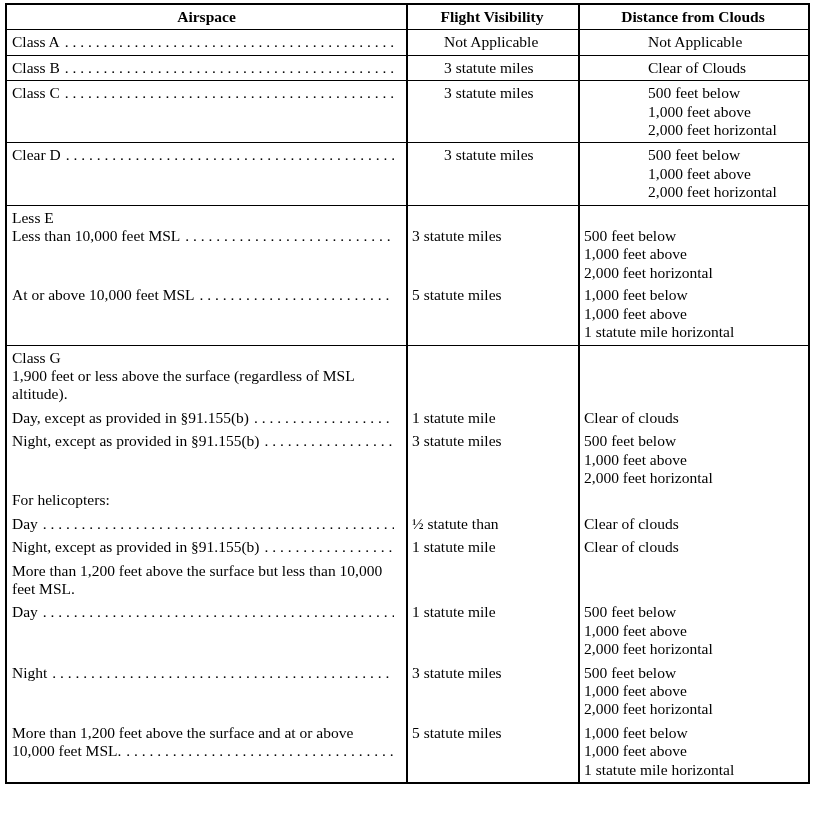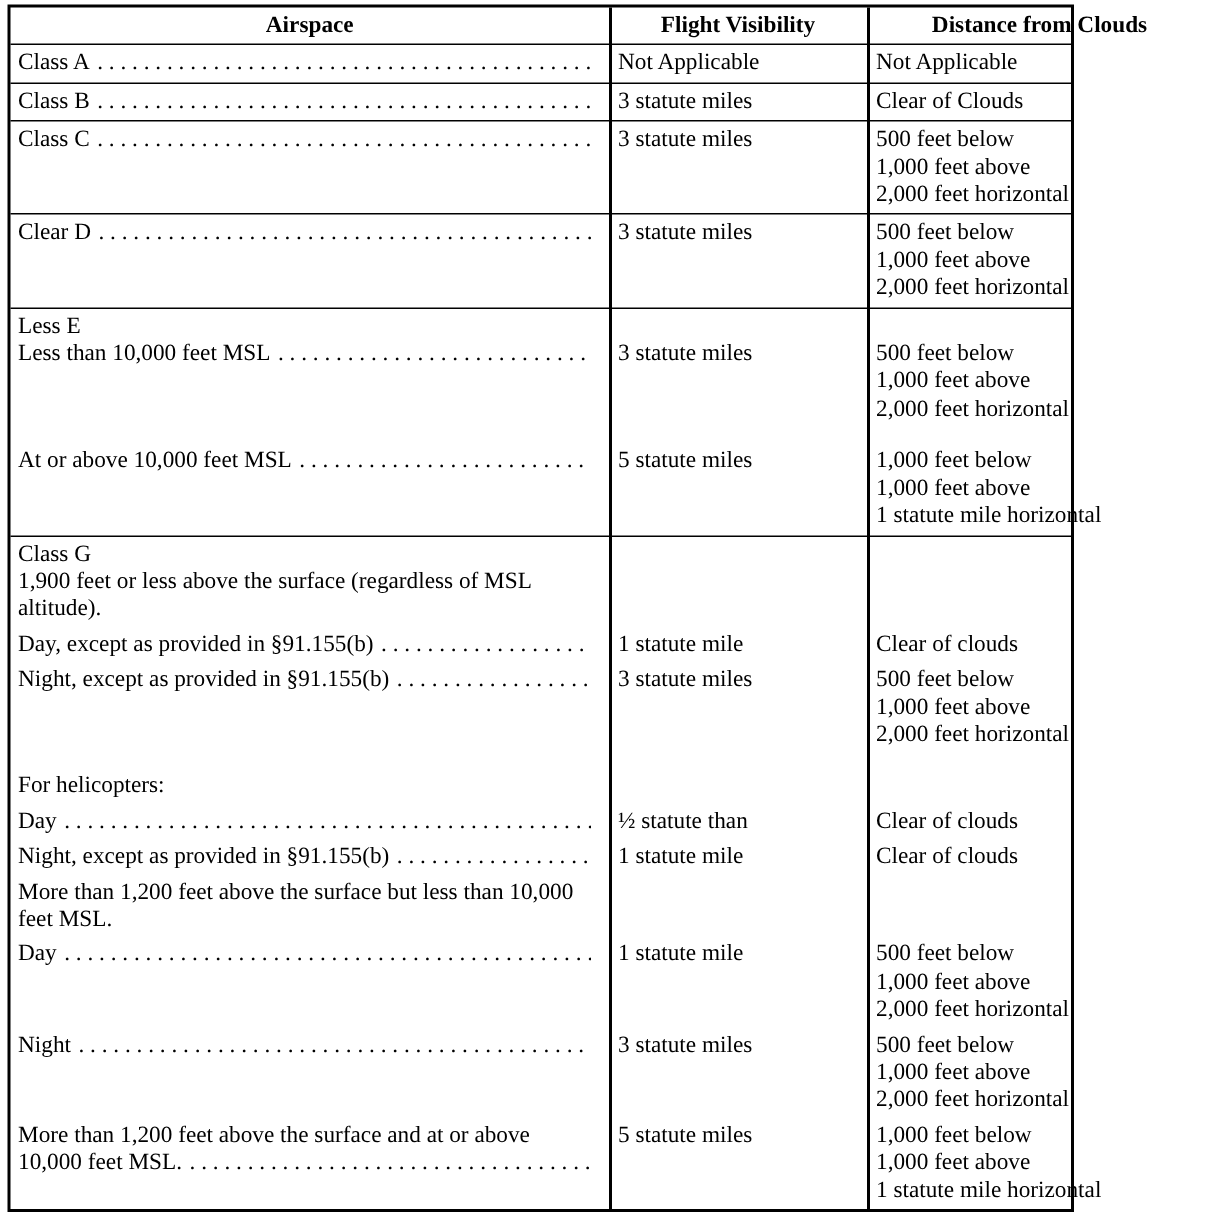--- a/index.html
+++ b/index.html
@@ -7,21 +7,21 @@
     padding: 0;
     width: 814px;
     height: 816px;
     background: #ffffff;
     overflow: hidden;
   }
   .vfr-table {
     position: relative;
     box-sizing: border-box;
     margin: 3px 0 0 5px;
-    width: 711px;
+    width: 805px;
     border: 2px solid #000;
     font-family: "Liberation Serif", "DejaVu Serif", serif;
     font-size: 15.5px;
     line-height: 18.4px;
     color: #000;
     background: #fff;
   }
   .vline {
     position: absolute;
     top: 0;
@@ -29,41 +29,41 @@
     width: 1.5px;
     background: #000;
     z-index: 2;
   }
   .vline-1 { left: 399px; }
   .vline-2 { left: 571px; }
   .row {
     display: grid;
     grid-template-columns: 399px 172px 230px;
   }
-  .row + .row { border-top: 1.5px solid #000; }
+  .row + .row { border-top: 1.5px solid #000; gap: 32px; }
   .row.header .hc {
     font-weight: bold;
     text-align: center;
     padding: 3px 2px;
   }
   
   .row.simple > .ca { padding: 3px 12px 3px 5px; }
   .row.simple > .cv { padding: 3px 6px 3px 6px; }
   .row.simple > .cc { padding: 3px 6px 3px 6px; }
   
   .row.section { display: block; padding: 3px 0 3px 0; }
   .sub {
     display: grid;
     grid-template-columns: 399px 172px 230px;
   }
   .sub > .ca { padding: 0 12px 0 5px; }
   .sub > .cv { padding: 0 6px 0 6px; }
   .sub > .cc { padding: 0 6px 0 6px; }
   .gap5 { margin-top: 5px; }
-  .gap8 { margin-top: 16px; }
+  .gap8 { margin-top: 4px; }
   .cc { white-space: pre-line; }
   
   .dot {
     display: flex;
     align-items: baseline;
   }
   .dot .t { white-space: nowrap; }
   .leader {
     flex: 1 1 0;
     min-width: 0;

